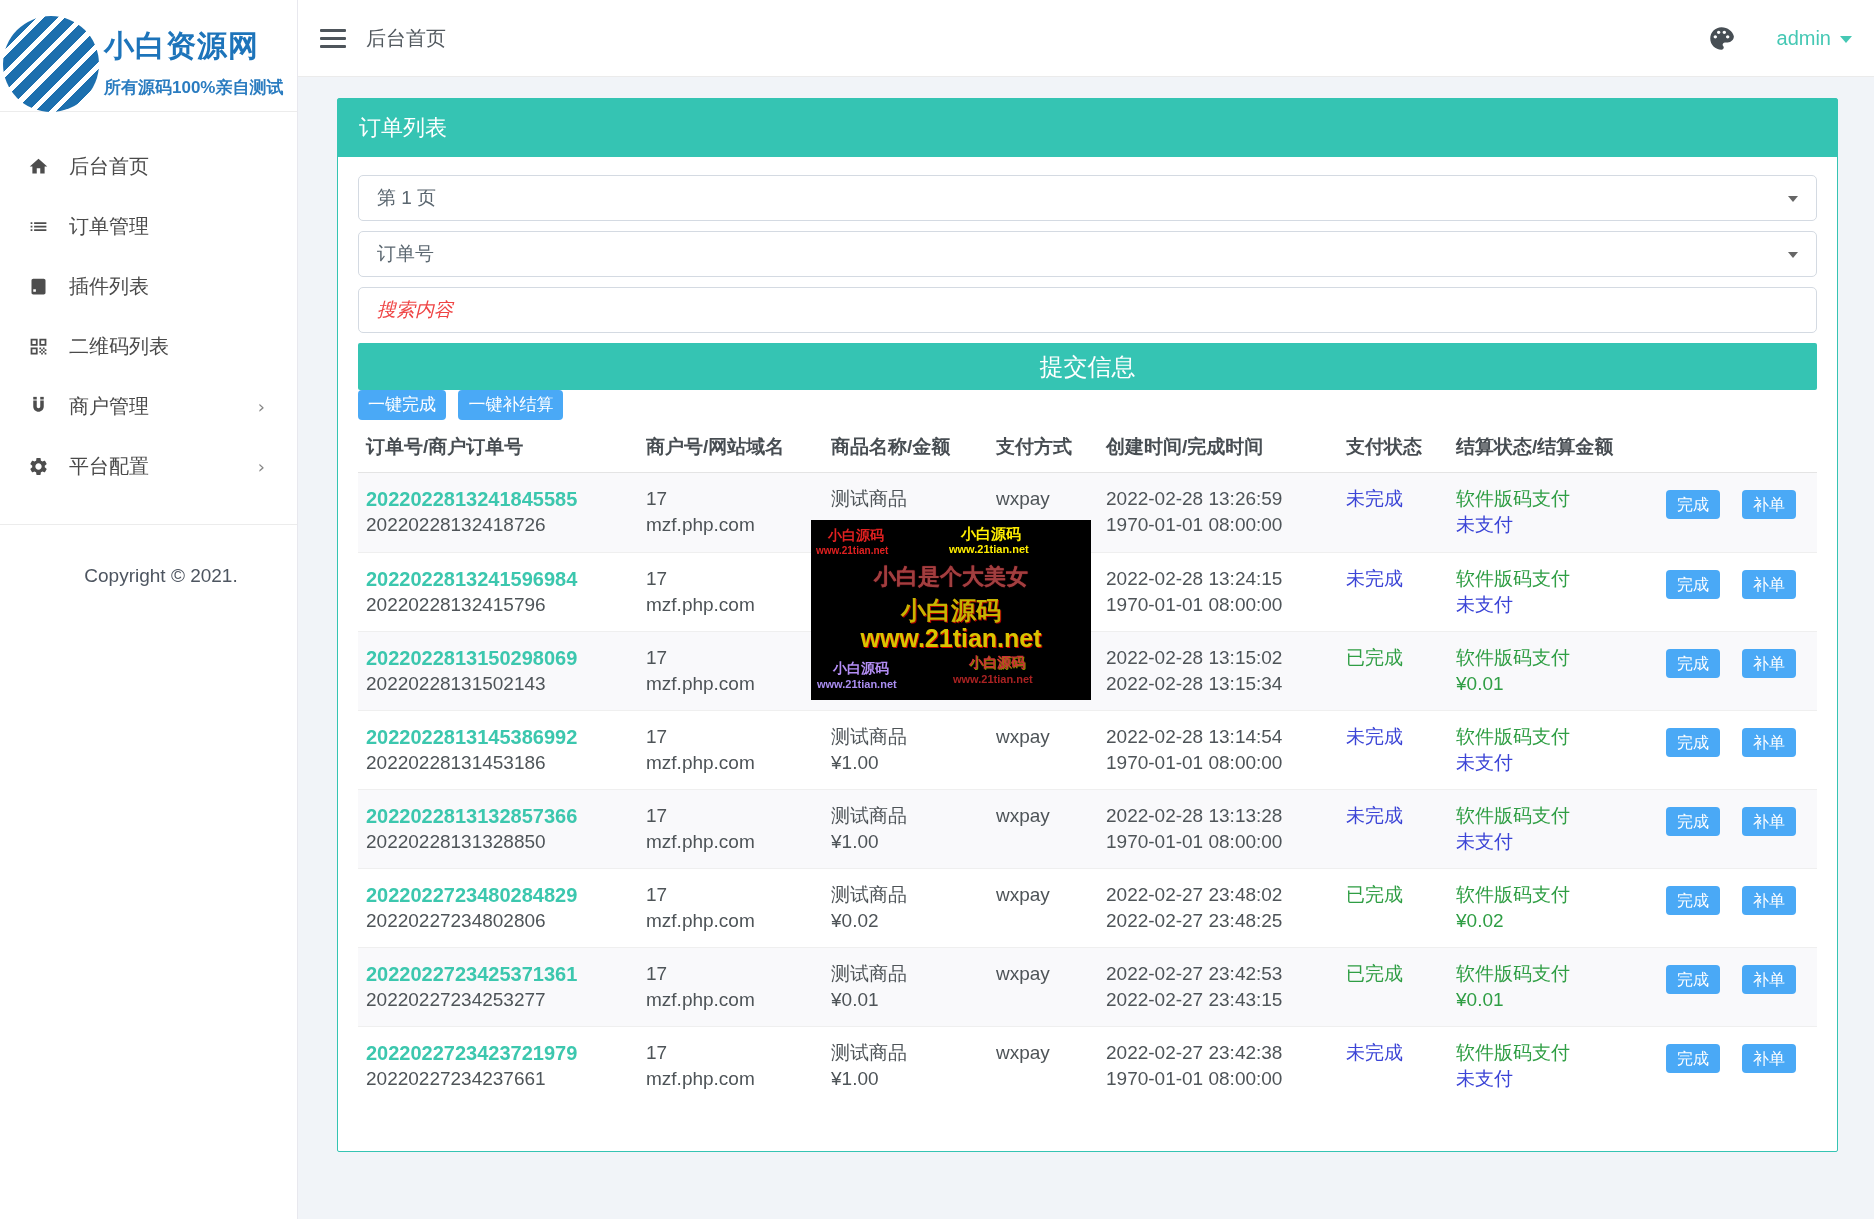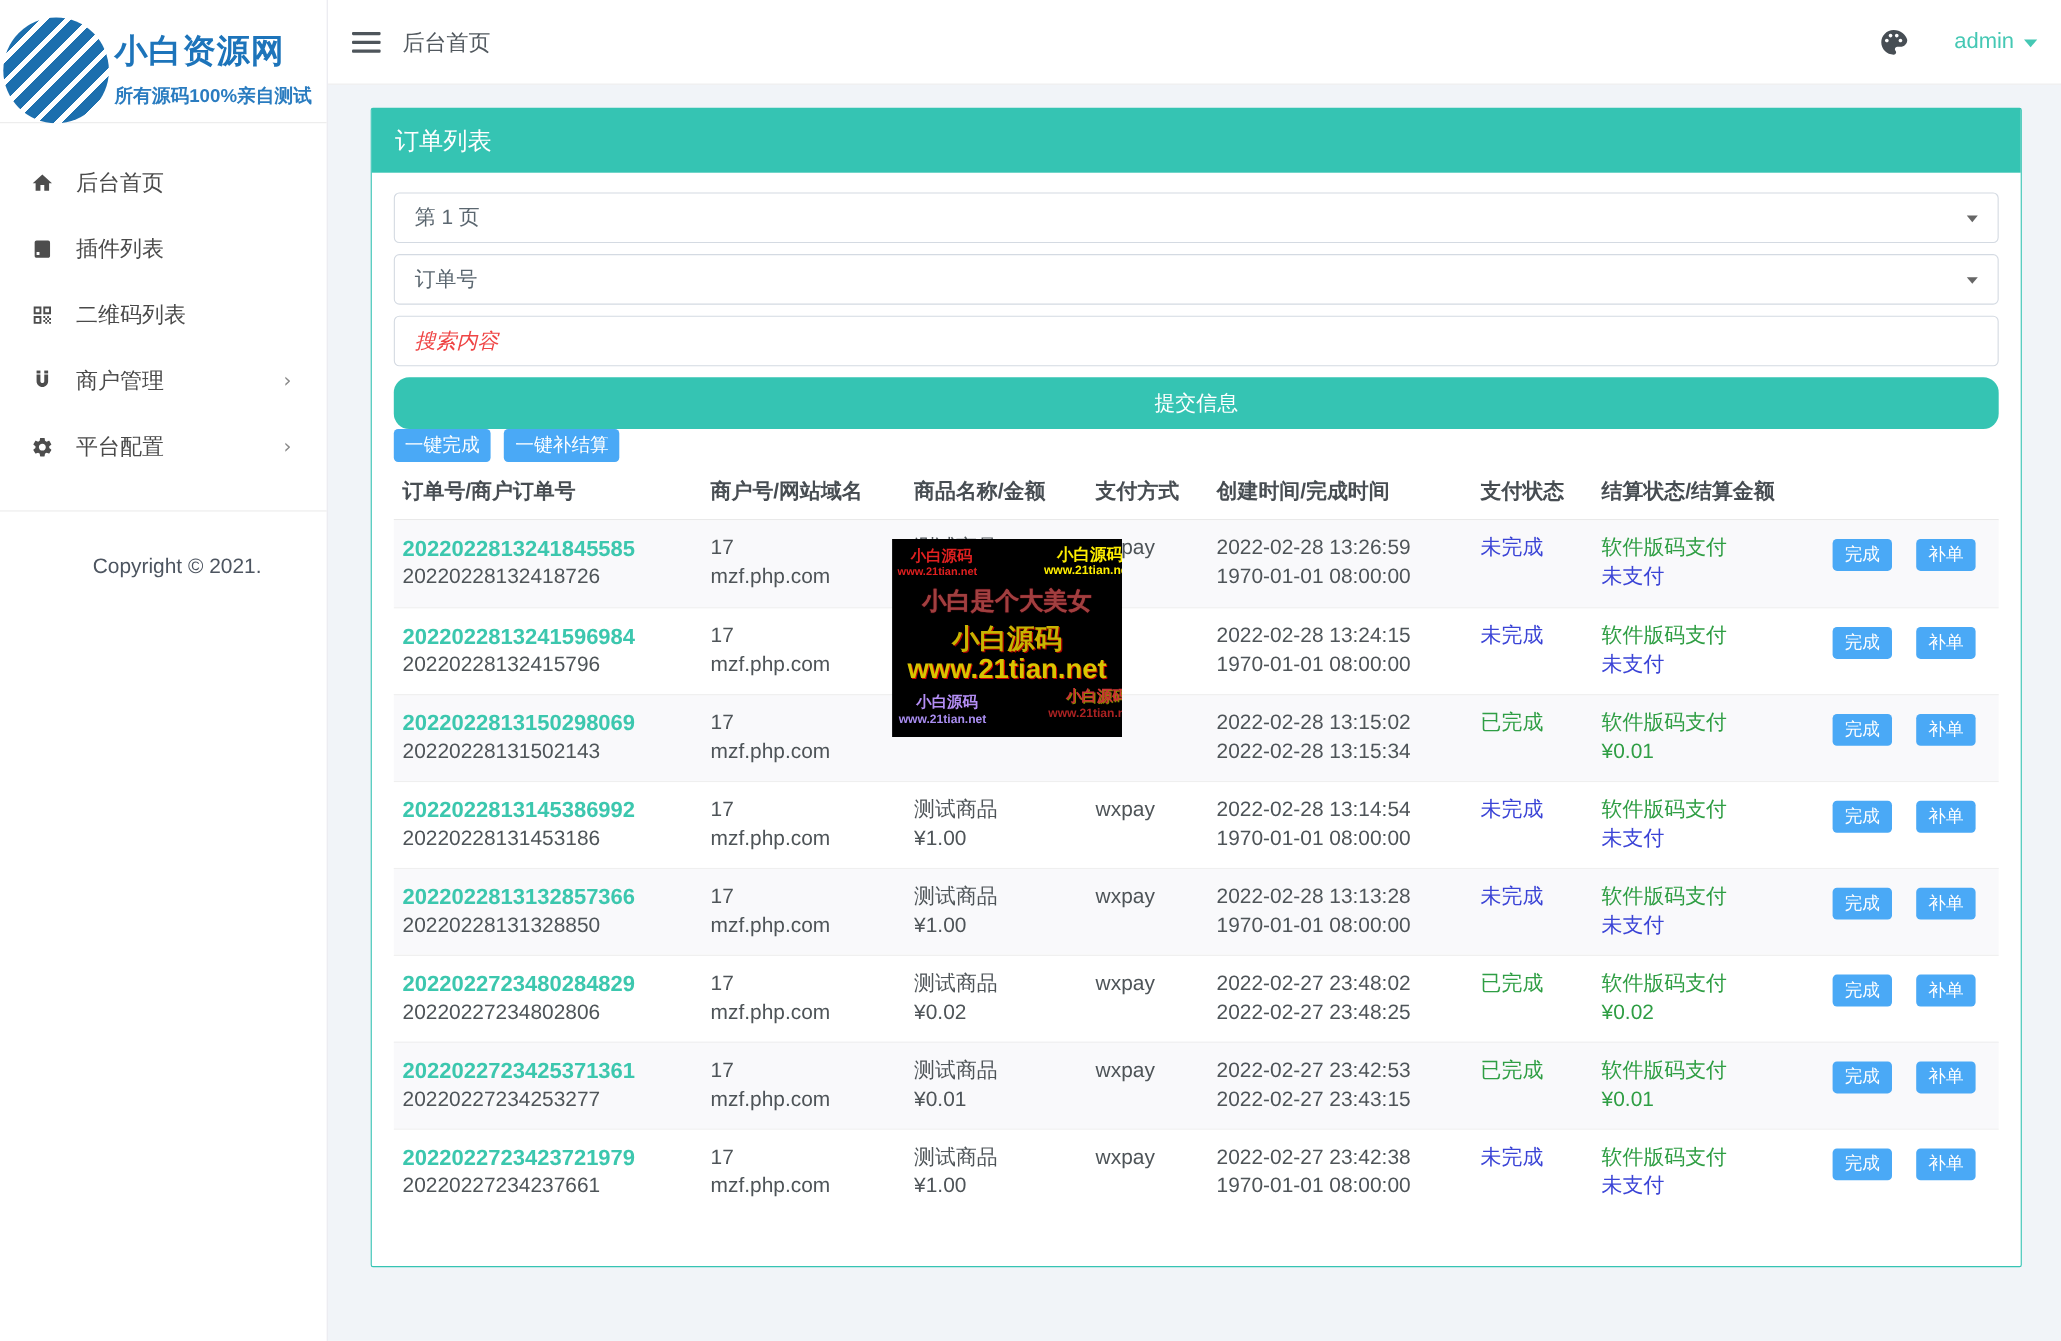--- a/index.html
+++ b/index.html
@@ -32,39 +32,39 @@
 .admin .caret { width:0; height:0; border-left:6px solid transparent; border-right:6px solid transparent; border-top:7px solid #45c8b4; margin-left:9px; margin-top:3px; }
 
 
 .card { position:absolute; left:337px; top:98px; width:1501px; height:1054px; background:#fff; border:1px solid #35c4b3; border-radius:2px; z-index:1; }
 .card-header { height:58px; background:#35c4b3; display:flex; align-items:center; padding:0 21px; color:#fff; font-size:22px; }
 .card-body { padding:18px 20px 0 20px; }
 .fakeselect, .fakeinput { height:46px; border:1px solid #d4dae2; border-radius:5px; display:flex; align-items:center; padding:0 18px; font-size:19px; background:#fff; margin-bottom:10px; position:relative; }
 .fakeselect { color:#5b6770; cursor:pointer; }
 .fakeinput { color:#ef4444; cursor:text;font-style:italic; }
 .select-caret { position:absolute; right:18px; top:20px; width:0; height:0; border-left:5px solid transparent; border-right:5px solid transparent; border-top:6px solid #666; }
-.submit-btn { height:47px; background:#35c4b3; border-radius:14px; color:#fff; font-size:19px; display:flex; align-items:center; justify-content:center; margin-top:8px; cursor:pointer; }
+.submit-btn { height:47px; background:#35c4b3; border-radius:2px; color:#fff; font-size:24px; display:flex; align-items:center; justify-content:center; margin-top:8px; cursor:pointer; }
 .btnrow { margin-top:0; }
 .bulk-btn { display:inline-block; padding:0 10px; height:30px; line-height:30px; background:#4aa9f6; color:#fff; font-size:17px; border-radius:4px; margin-right:8px; cursor:pointer; }
 
 
 .thead { display:grid; grid-template-columns:280px 185px 165px 110px 240px 110px 210px 1fr; padding:14px 0 12px; border-bottom:1px solid #e4e4e4; font-weight:bold; font-size:19px; color:#474d52; }
 .thead > div { padding-left:8px; }
 .trow { display:grid; grid-template-columns:280px 185px 165px 110px 240px 110px 210px 1fr; padding:13px 0; font-size:19px; color:#4e5458; min-height:79px; }
 .trow:nth-child(odd) { background:#f9f9fb; }
 .trow + .trow { border-top:1px solid #efefef; }
 .cell { padding-left:8px; line-height:26px; }
 .order-link { color:#3cc7ae; font-weight:bold; font-size:20px; cursor:pointer; display:block; }
 .c-blue { color:#3b44d6; }
 .c-green { color:#2f9e44; }
 .actions { display:flex; gap:22px; align-items:flex-start; padding-top:4px; }
 .mini-btn { width:54px; height:29px; background:#4aa9f6; color:#fff; font-size:16px; border-radius:4px; display:flex; align-items:center; justify-content:center; cursor:pointer; flex:none; }
 
 
-.watermark { position:absolute; left:811px; top:490px; width:209px; height:180px; background:#000; z-index:6; overflow:hidden; }
+.watermark { position:absolute; left:811px; top:520px; width:280px; height:180px; background:#000; z-index:6; overflow:hidden; }
 .wm { position:absolute; white-space:nowrap; font-weight:bold; }
 .wm-tl1 { left:17px; top:7px;  font-size:14px; color:#e02020; }
 .wm-tl2 { left:5px;  top:25px; font-size:10px; color:#e02020; }
 .wm-tr1 { left:150px; top:5px;  font-size:15px; color:#ffee00; }
 .wm-tr2 { left:138px; top:23px; font-size:11px; color:#ffee00; }
 .wm-center { left:50%; transform:translateX(-50%); top:42px; font-size:22px; color:#a04040; text-shadow:0 0 1px #c23; }
 .wm-mid1 { left:50%; transform:translateX(-50%); top:74px; font-size:25px; color:#c8b400; text-shadow:1px 1px 0 #a00; }
 .wm-mid2 { left:50%; transform:translateX(-50%); top:104px; font-size:25px; color:#d8c400; text-shadow:1px 1px 0 #c00; }
 .wm-bl1 { left:22px; top:140px; font-size:14px; color:#b48ef5; }
 .wm-bl2 { left:6px;  top:158px; font-size:11px; color:#a98df0; }
@@ -84,20 +84,26 @@
   </div>
   <div class="menu">
     <div class="menu-item">
       <svg viewBox="0 0 24 24">
           <path d="M10 20v-6h4v6h5v-8h3L12 3 2 12h3v8z"></path>
         </svg>
       <span>后台首页</span>
     </div>
     <div class="menu-item">
       <svg viewBox="0 0 24 24">
+          <path d="M3 13h2v-2H3v2zm0 4h2v-2H3v2zm0-8h2V7H3v2zm4 4h14v-2H7v2zm0 4h14v-2H7v2zM7 7v2h14V7H7z"></path>
+        </svg>
+      <span>订单管理</span>
+    </div>
+    <div class="menu-item">
+      <svg viewBox="0 0 24 24">
           <path d="M18 3H6C4.9 3 4 3.9 4 5v14c0 1.1.9 2 2 2h12c1.1 0 2-.9 2-2V5c0-1.1-.9-2-2-2zM9 18H6v-3h3v3z"></path>
         </svg>
       <span>插件列表</span>
     </div>
     <div class="menu-item">
       <svg viewBox="0 0 24 24">
           <path d="M3 11h8V3H3v8zm2-6h4v4H5V5zM3 21h8v-8H3v8zm2-6h4v4H5v-4zM13 3v8h8V3h-8zm6 6h-4V5h4v4zM13 13h2v2h-2zM15 15h2v2h-2zM13 17h2v2h-2zM15 19h2v2h-2zM17 17h2v2h-2zM17 13h2v2h-2zM19 15h2v2h-2zM19 19h2v2h-2z"></path>
         </svg>
       <span>二维码列表</span>
     </div>

